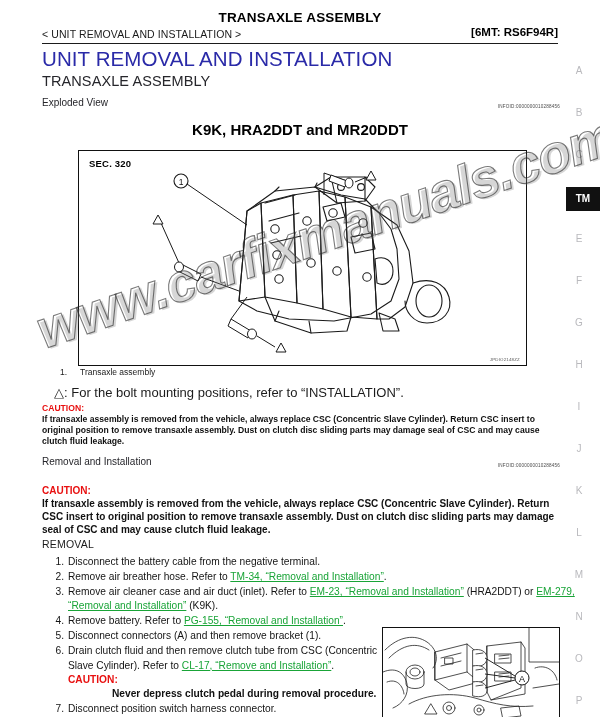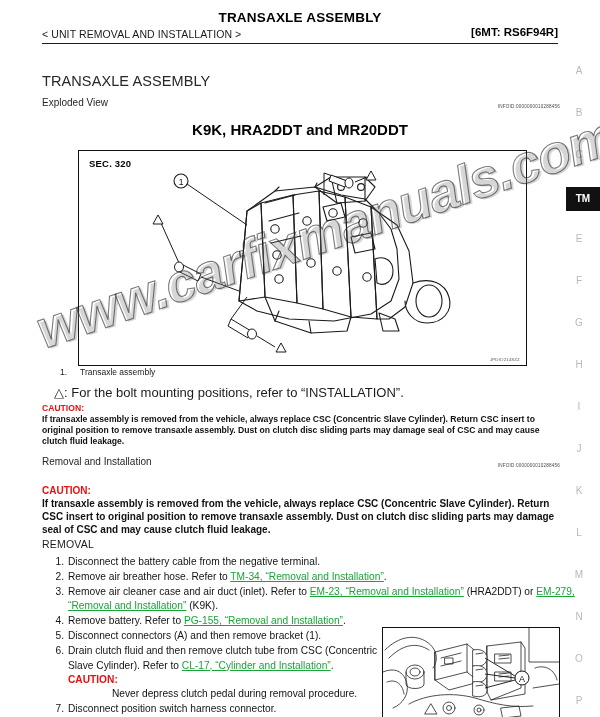--- a/index.html
+++ b/index.html
@@ -237,21 +237,21 @@
     text-decoration: underline;
     cursor: pointer;
   }
   .sub-caution {
     color: #e81010;
     font-weight: bold;
     display: block;
   }
   .sub-caution-body {
     color: #111;
-    font-weight: normal;
+    font-weight: bold;
     display: block;
     padding-left: 44px;
   }
   
   li.narrow { width: 320px; }
 
   
   .photo-box {
     position: absolute;
     left: 382px;
@@ -322,20 +322,21 @@
 </head>
 <body>
 
 <div id="page">
 
   <div class="hdr-title">TRANSAXLE ASSEMBLY</div>
   <div class="hdr-left">&lt; UNIT REMOVAL AND INSTALLATION &gt;</div>
   <div class="hdr-right">[6MT: RS6F94R]</div>
   <div class="hdr-rule"></div>
 
+  <div class="h1-main">UNIT REMOVAL AND INSTALLATION</div>
   <div class="h2-sub">TRANSAXLE ASSEMBLY</div>
   <div class="h3-sec h3-exploded">Exploded View</div>
   <div class="refcode refcode-1">INFOID:0000000010288456</div>
 
   <div class="fig-caption">K9K, HRA2DDT and MR20DDT</div>
 
   <div class="fig-box">
     <div class="fig-sec">SEC. 320</div>
 
     <svg class="fig-svg" viewBox="0 0 447 214" preserveAspectRatio="none">
@@ -455,21 +456,21 @@
 
     <li>
       <span>Remove battery. Refer to </span><span class="lnk">PG-155, “Removal and Installation”</span><span>.</span>
     </li>
 
     <li class="narrow">
       <span>Disconnect connectors (A) and then remove bracket (1).</span>
     </li>
 
     <li class="narrow">
-      <span>Drain clutch fluid and then remove clutch tube from CSC (Concentric Slave Cylinder). Refer to </span><span class="lnk">CL-17, “Cylinder and Installation”</span><span>.</span>
+      <span>Drain clutch fluid and then remove clutch tube from CSC (Concentric Slave Cylinder). Refer to </span><span class="lnk">CL-17, “Remove and Installation”</span><span>.</span>
       <span class="sub-caution">CAUTION:</span>
       <span class="sub-caution-body">Never depress clutch pedal during removal procedure.</span>
     </li>
 
     <li class="narrow">
       <span>Disconnect position switch harness connector.</span>
     </li>
   </ol>
 
   <div class="photo-box">

